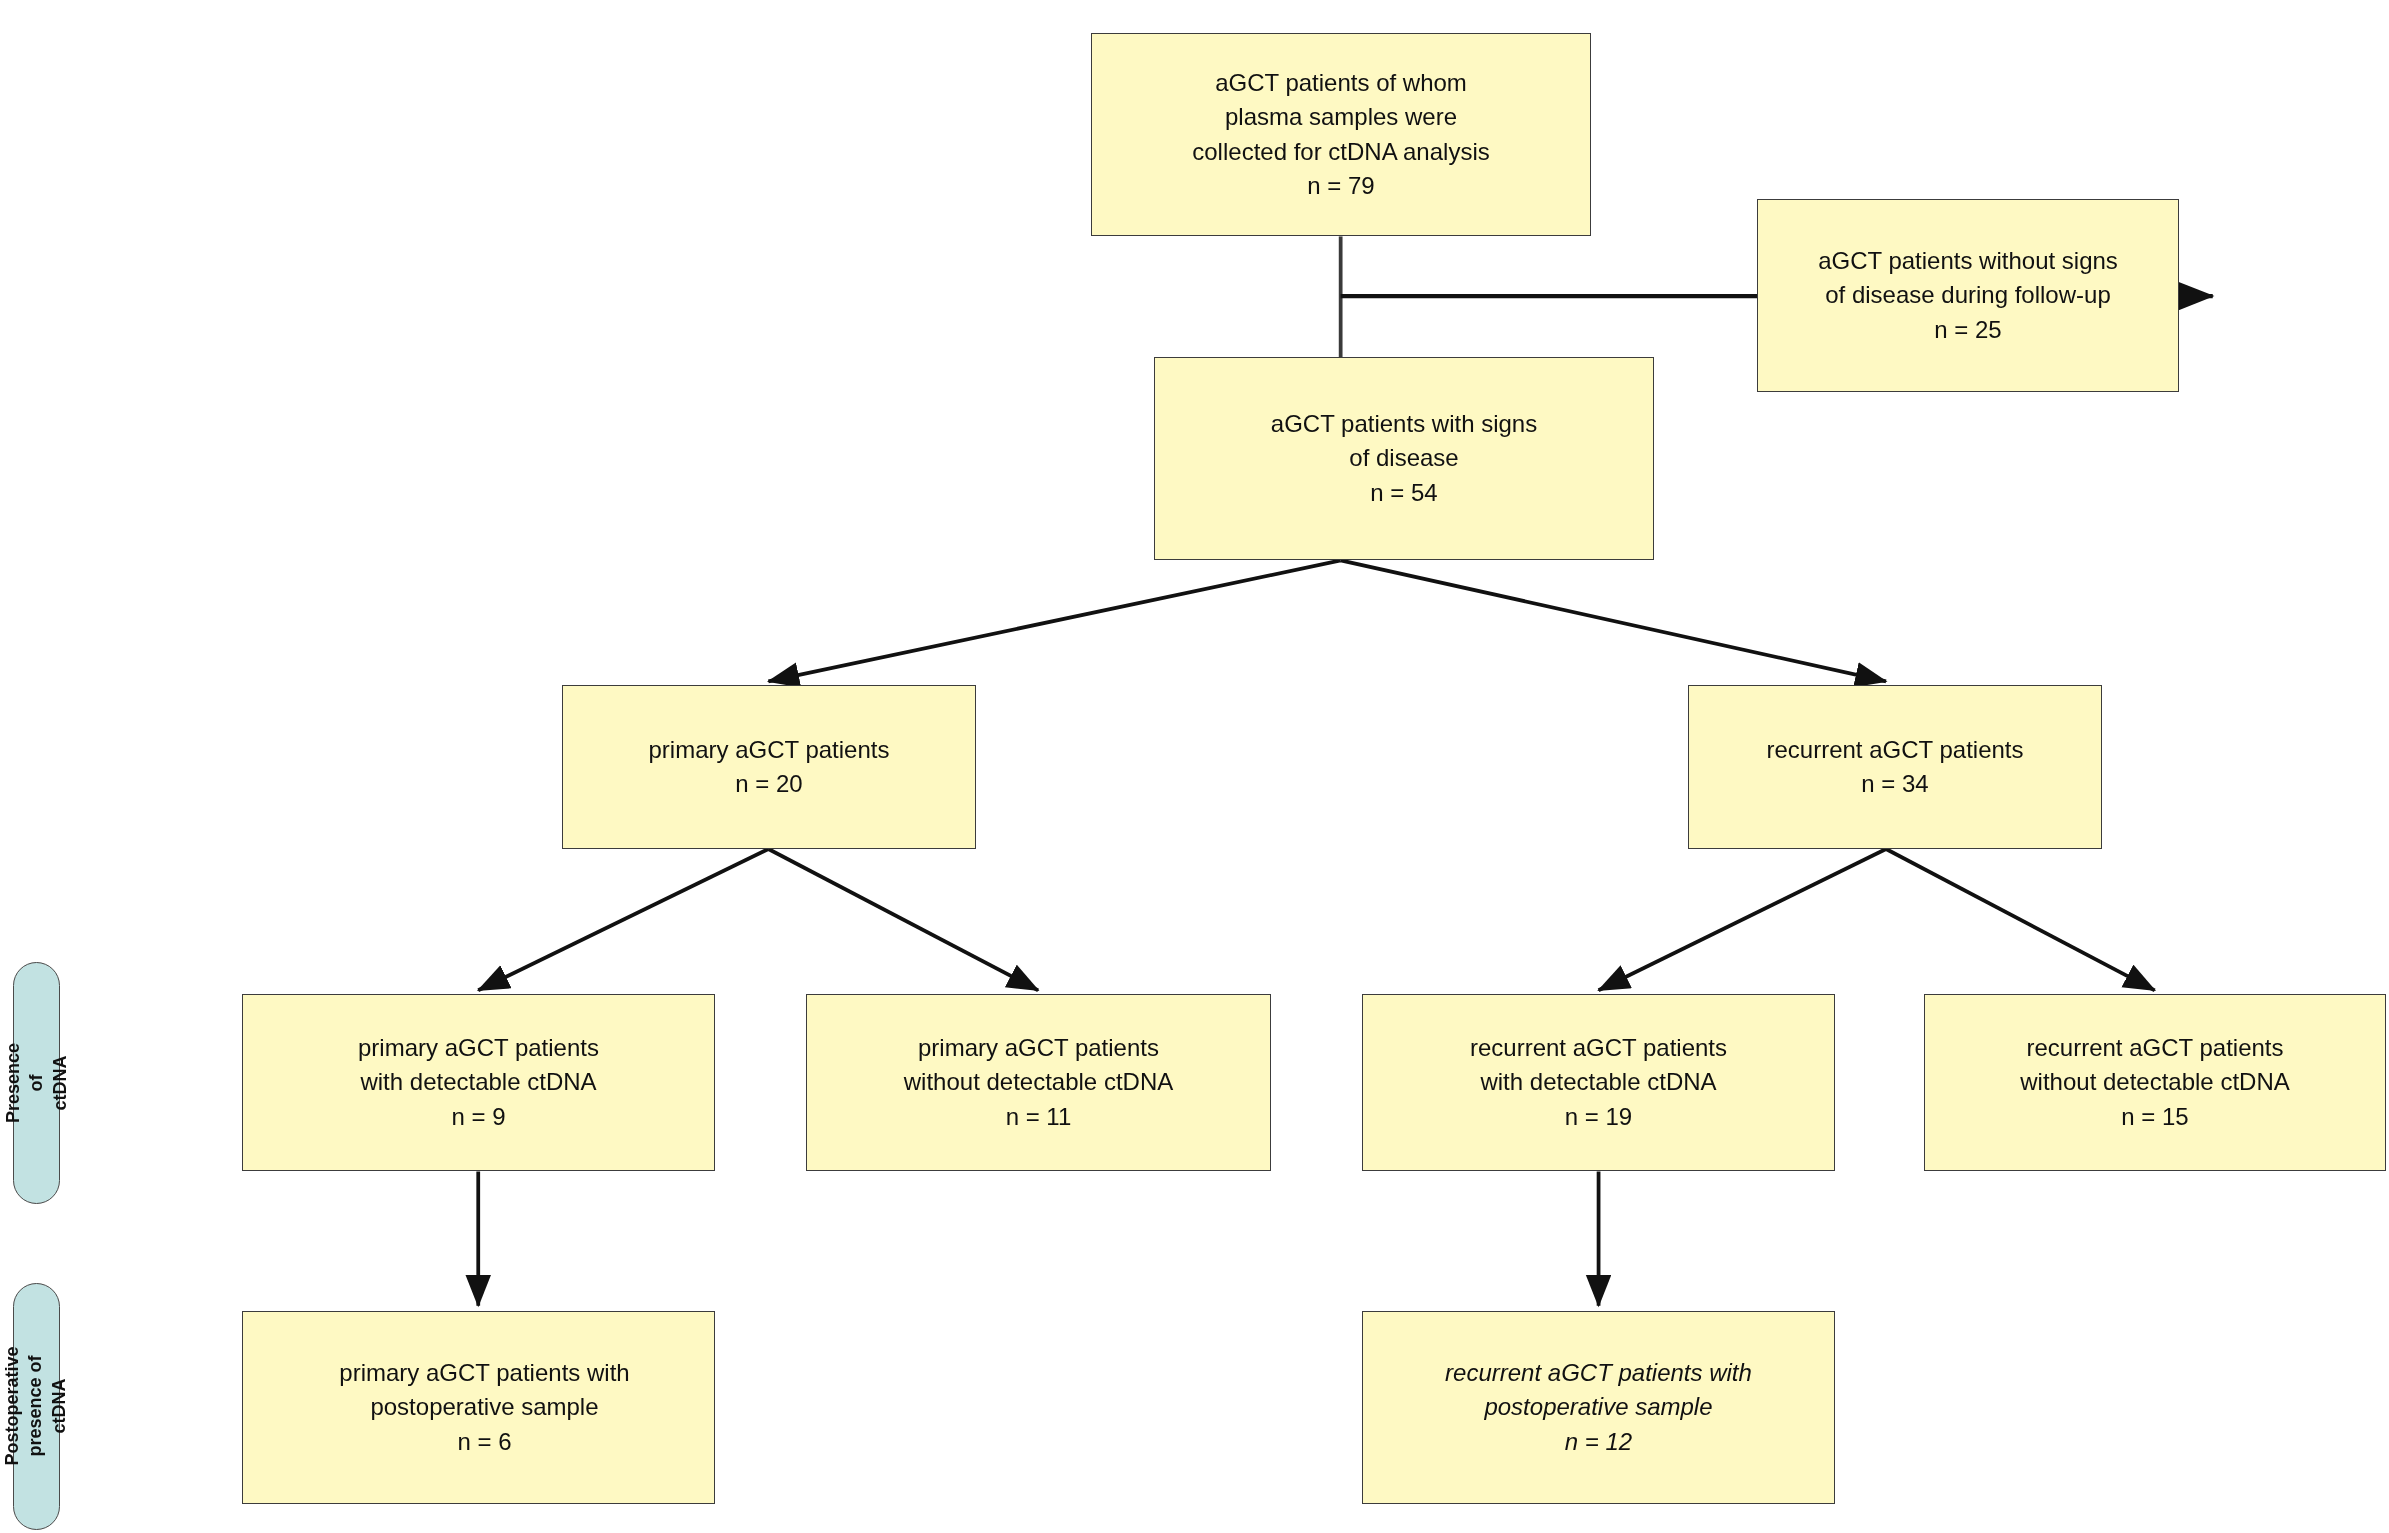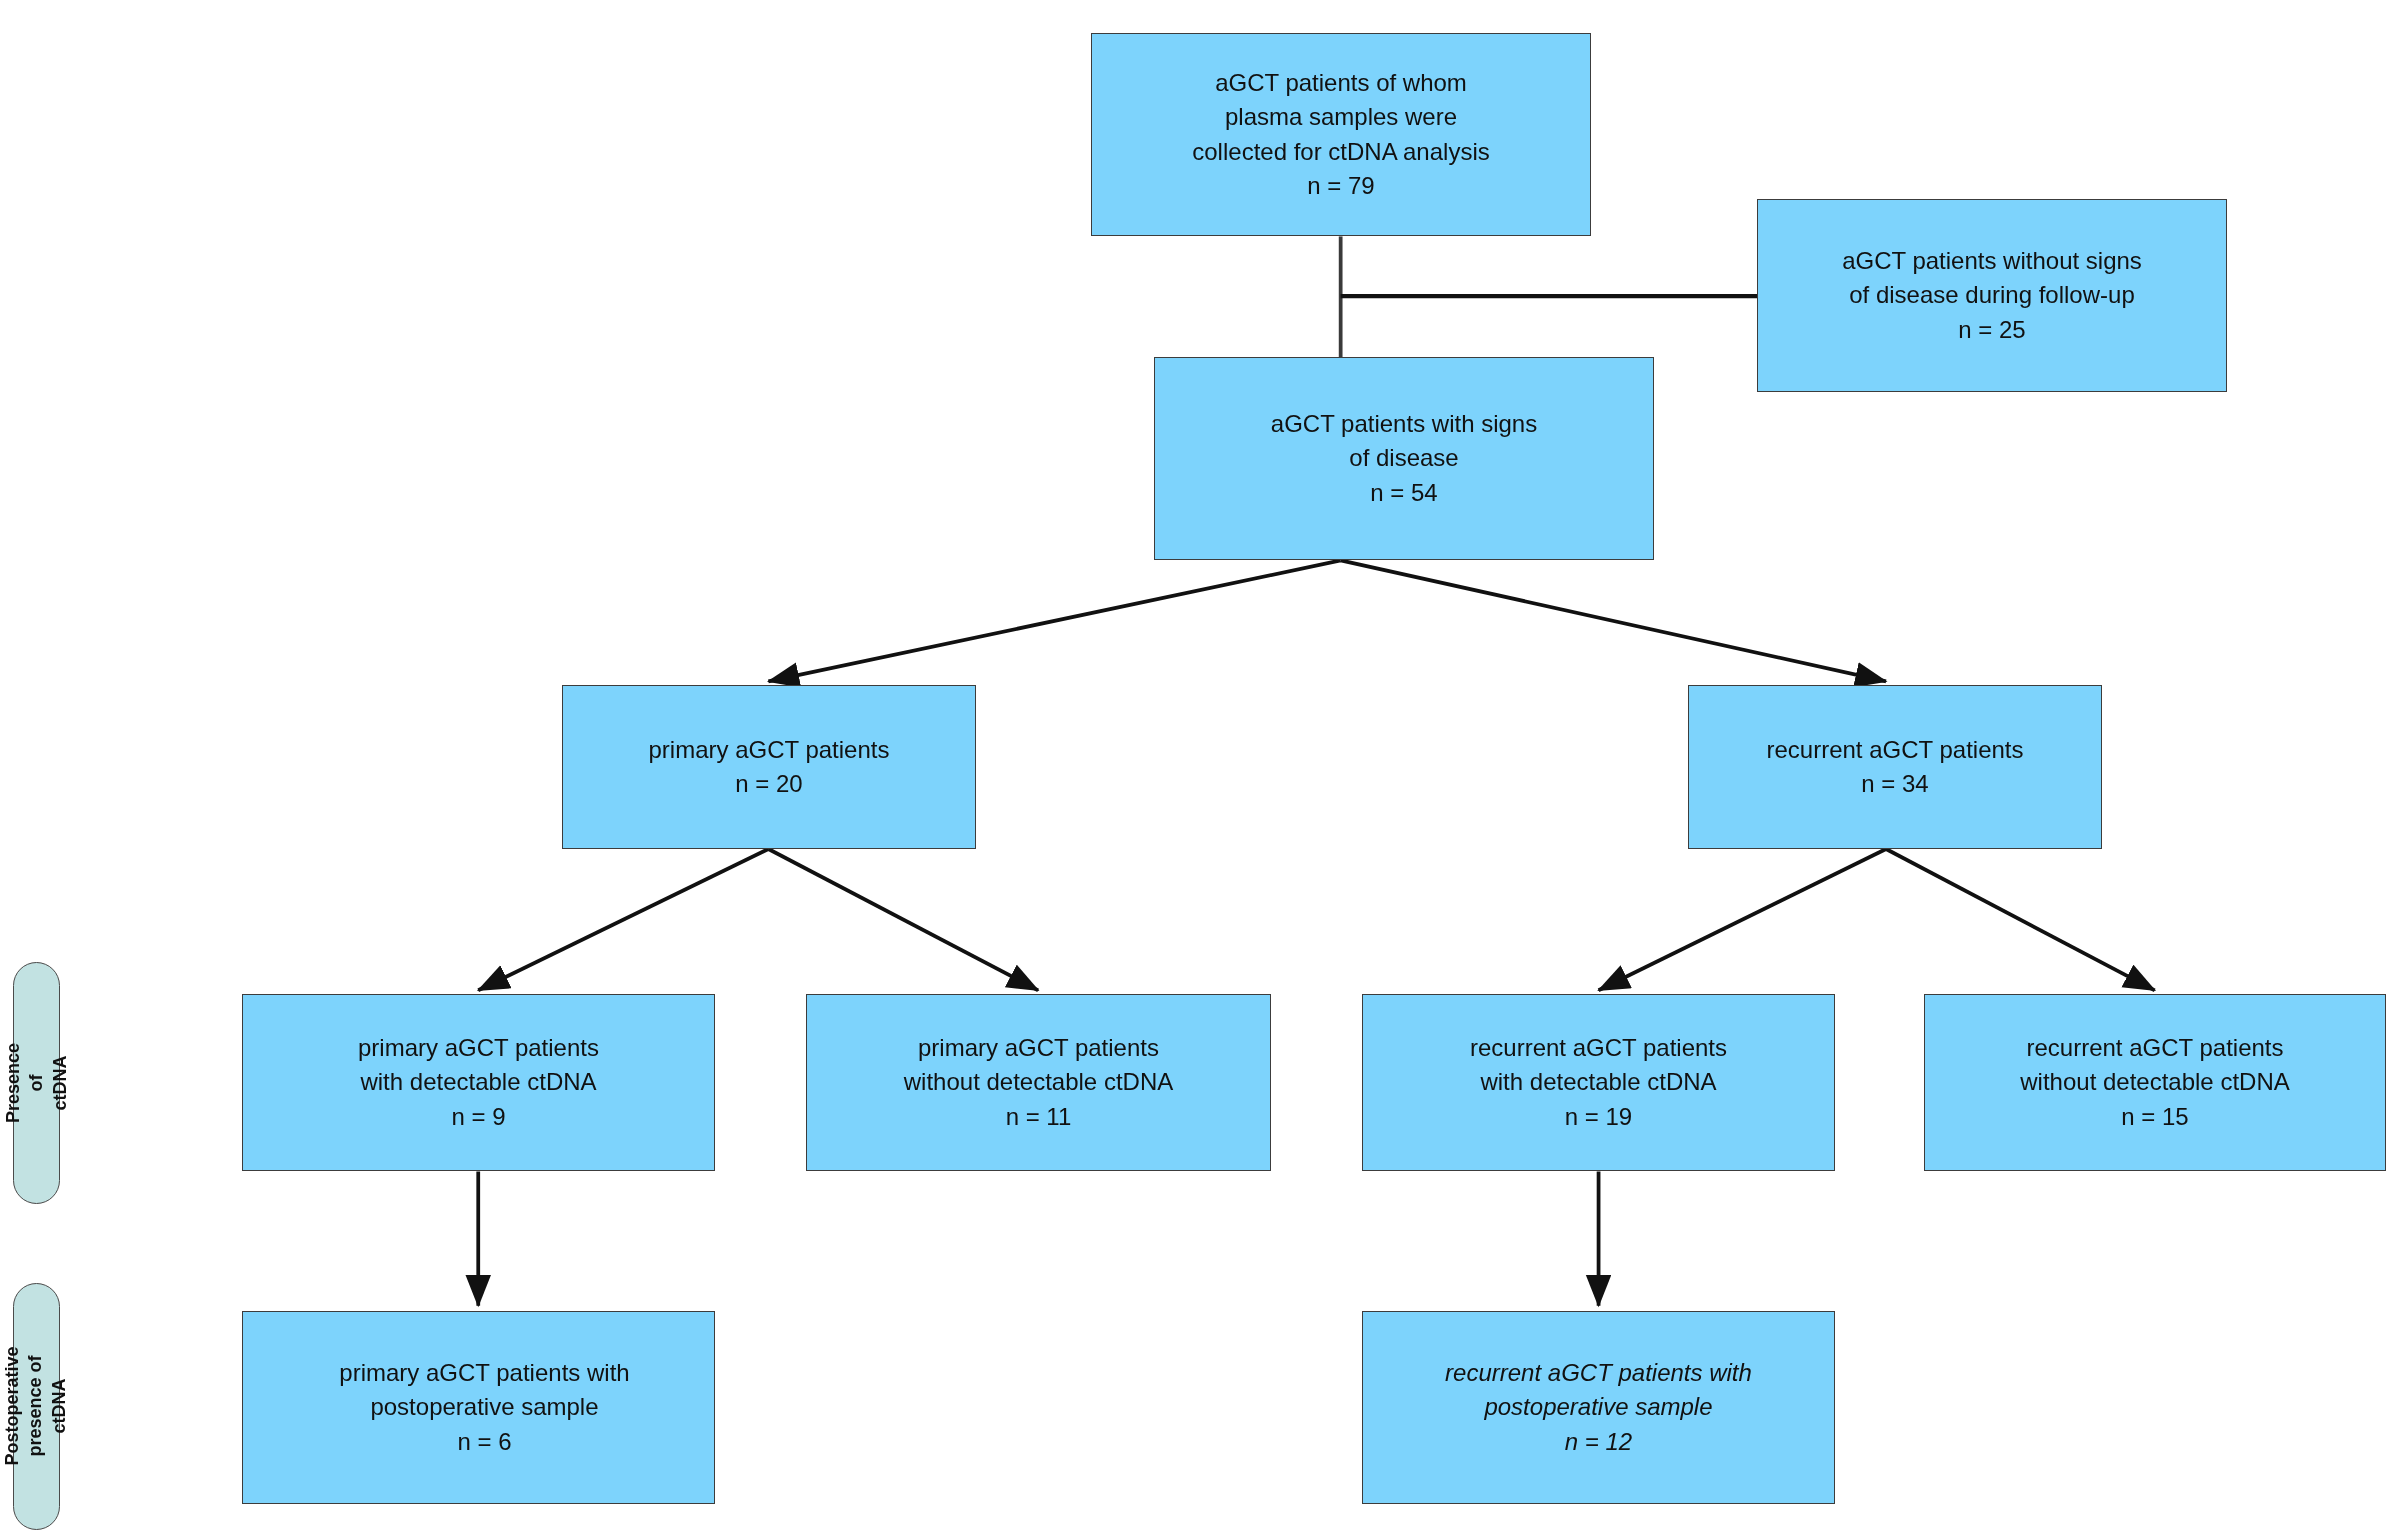--- a/index.html
+++ b/index.html
@@ -1,19 +1,19 @@
 <!DOCTYPE html>
 <html style="font-size:8.6px"><head>
 <meta charset="utf-8">
 <style>
   html,body{margin:0;padding:0;background:#ffffff;}
   #stage{position:relative;width:2389px;height:1533px;background:#fff;
          font-family:"Liberation Sans", sans-serif; overflow:hidden;}
   svg#wires{position:absolute;left:0;top:0;width:2389px;height:1533px;}
-  .node{position:absolute;box-sizing:border-box;background:#7dd3fc;
+  .node{position:absolute;box-sizing:border-box;background:#fef9c3;
         border:1.6px solid #3c3c3c;display:flex;align-items:center;
         justify-content:center;text-align:center;}
   .node .txt{font-size:24px;line-height:1.42;color:#111;padding:0 7.5px;white-space:pre-line;}
   .pill{position:absolute;box-sizing:border-box;background:#c2e2e2;
         border:1.6px solid #4a4a4a;border-radius:537px;display:flex;
         align-items:center;justify-content:center;}
   .pill .ptxt{transform:rotate(-90deg);white-space:pre-line;text-align:center;
         font-size:18px;line-height:1.3;font-weight:bold;color:#111;}
 </style>
 </head>
@@ -57,21 +57,21 @@
 ctDNA</span>
   </div>
 
   <div class="node" style="left:1091px;top:33px;width:500px;height:203px;">
     <span class="txt">aGCT patients of whom
 plasma samples were
 collected for ctDNA analysis
 n = 79</span>
   </div>
 
-  <div class="node" style="left:1757px;top:199px;width:470px;height:193px;">
+  <div class="node" style="left:1757px;top:199px;width:422px;height:193px;">
     <span class="txt">aGCT patients without signs
 of disease during follow-up
 n = 25</span>
   </div>
 
   <div class="node" style="left:1154px;top:357px;width:500px;height:203px;">
     <span class="txt">aGCT patients with signs
 of disease
 n = 54</span>
   </div>

